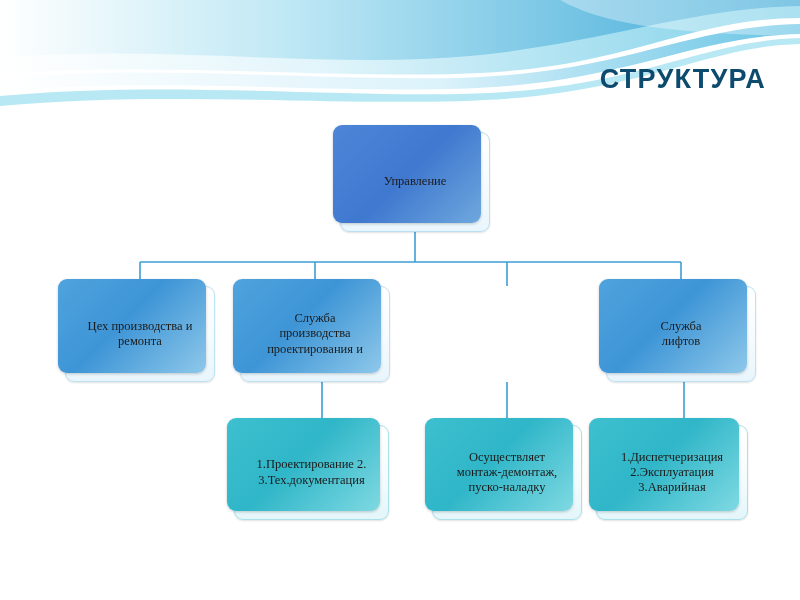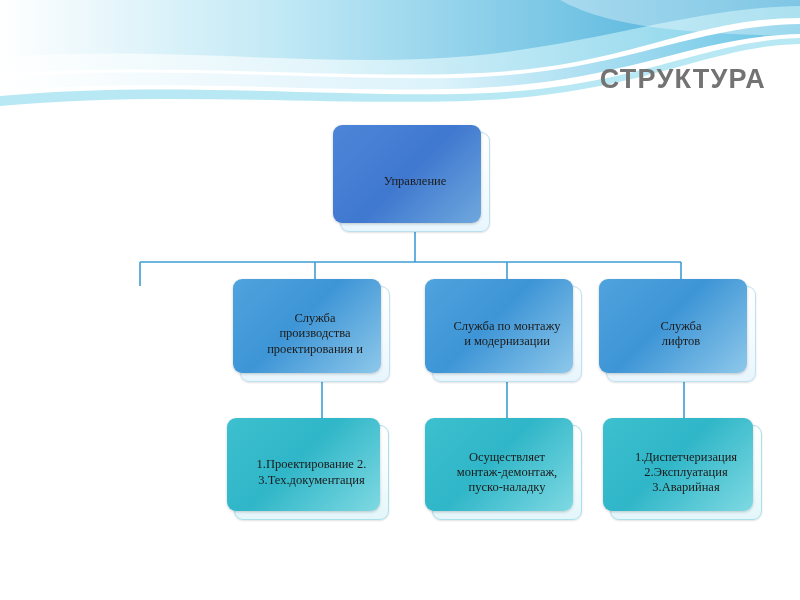--- a/index.html
+++ b/index.html
@@ -28,21 +28,21 @@
 
   
   #title {
     position: absolute;
     top: 64px;
     right: 34px;
     font-family: "Liberation Sans", sans-serif;
     font-weight: bold;
     font-size: 27px;
     letter-spacing: 1.2px;
-    color: #737373;
+    color: #0c4a6e;
   }
 
   
   #diagram {
     position: absolute;
     left: 0;
     top: 0;
     width: 684px;
     height: 600px;
   }
@@ -176,37 +176,37 @@
     </g>
   </svg>
 
   <div class="node root" style="left:340px; top:132px; width:150px; height:100px;">
     <span class="back"></span>
     <span class="face">
       <span class="line">Управление</span>
     </span>
   </div>
 
+  <div class="node lvl2" style="left:65px; top:286px; width:150px; height:96px;">
+    <span class="back"></span>
+    <span class="face">
+      <span class="line">Цех производства и</span>
+      <span class="line">ремонта</span>
+    </span>
+  </div>
 
   <div class="node lvl2" style="left:240px; top:286px; width:150px; height:96px;">
     <span class="back"></span>
     <span class="face">
       <span class="line">Служба</span>
       <span class="line">производства</span>
       <span class="line">проектирования и</span>
     </span>
   </div>
 
-  <div class="node lvl2" style="left:432px; top:286px; width:150px; height:96px;">
-    <span class="back"></span>
-    <span class="face">
-      <span class="line">Служба по монтажу</span>
-      <span class="line">и модернизации</span>
-    </span>
-  </div>
 
   <div class="node lvl2" style="left:606px; top:286px; width:150px; height:96px;">
     <span class="back"></span>
     <span class="face">
       <span class="line">Служба</span>
       <span class="line">лифтов</span>
     </span>
   </div>
 
   <div class="node lvl3" style="left:234px; top:425px; width:155px; height:95px;">
@@ -219,21 +219,21 @@
 
   <div class="node lvl3" style="left:432px; top:425px; width:150px; height:95px;">
     <span class="back"></span>
     <span class="face">
       <span class="line">Осуществляет</span>
       <span class="line">монтаж-демонтаж,</span>
       <span class="line">пуско-наладку</span>
     </span>
   </div>
 
-  <div class="node lvl3" style="left:610px; top:425px; width:152px; height:95px;">
+  <div class="node lvl3" style="left:596px; top:425px; width:152px; height:95px;">
     <span class="back"></span>
     <span class="face">
       <span class="line">1.Диспетчеризация</span>
       <span class="line">2.Эксплуатация</span>
       <span class="line">3.Аварийная</span>
     </span>
   </div>
 
 </div>
 

